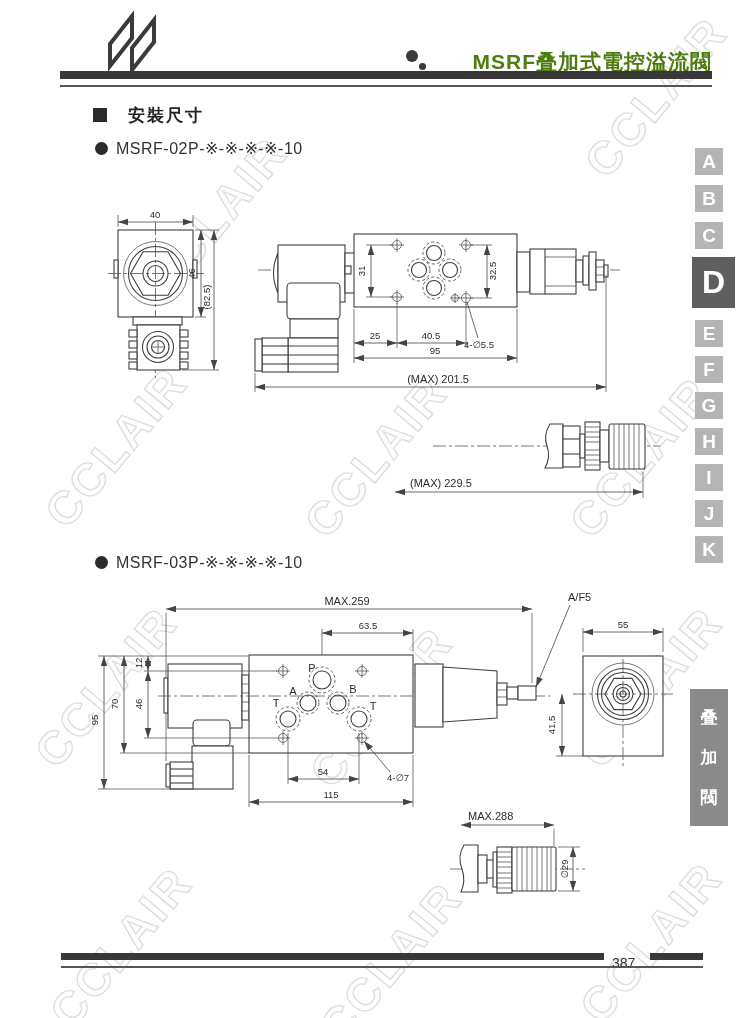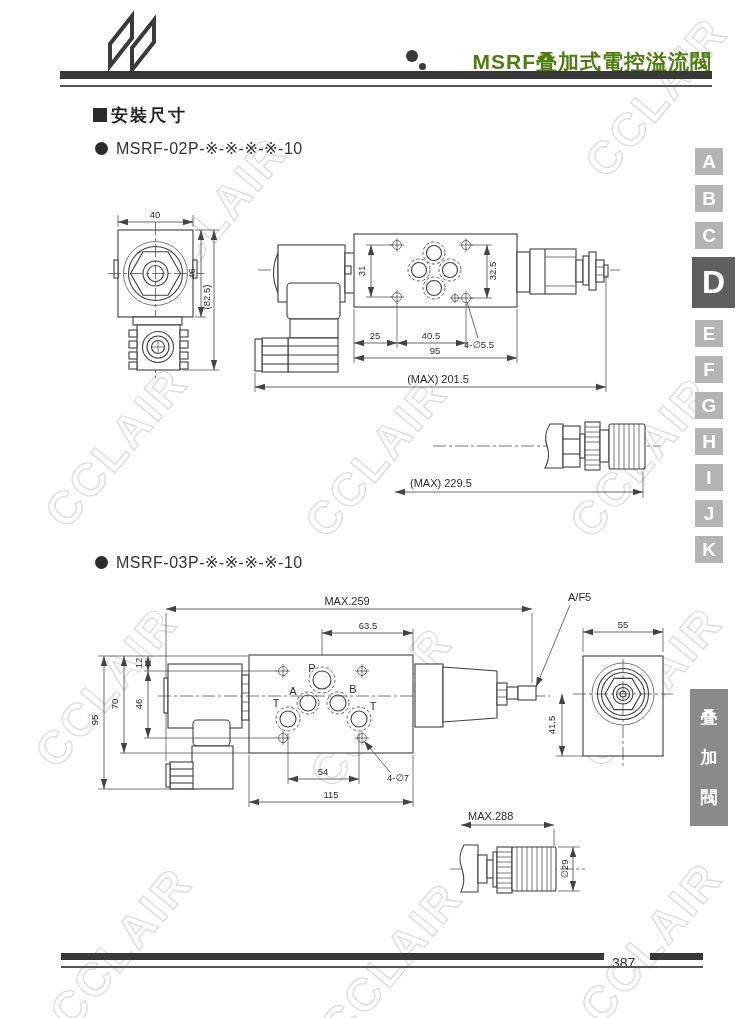--- a/index.html
+++ b/index.html
@@ -64,21 +64,21 @@
     <path d="M5,58 L5,36 L27,8 L27,30 Z" fill="#fff" stroke="#3a3a3a" stroke-width="4" stroke-linejoin="miter"></path>
     <path d="M27,62 L27,40 L49,12 L49,34 Z" fill="#fff" stroke="#3a3a3a" stroke-width="4" stroke-linejoin="miter"></path>
   </svg>
   <div class="dot" style="left:406px;top:50px;width:12px;height:12px;"></div>
   <div class="dot" style="left:419px;top:63px;width:7px;height:7px;"></div>
   <div class="title">MSRF叠加式電控溢流閥</div>
   <div class="bar" style="left:60px;top:71px;width:652px;height:8px;"></div>
   <div class="hairline" style="left:60px;top:85px;width:652px;height:1.5px;"></div>
 
   <div class="sq" style="left:93px;top:108px;width:14px;height:14px;"></div>
-  <div class="heading" style="left:111px;top:104px;">安裝尺寸</div>
+  <div class="heading" style="left:128px;top:104px;">安裝尺寸</div>
 
   <div class="bullet-dot" style="left:95px;top:142px;"></div>
   <div class="model" style="left:116px;top:139px;">MSRF-02P-※-※-※-※-10</div>
 
   <svg class="abs" style="left:60px;top:180px;" width="620" height="330" viewBox="0 0 620 330">
     <defs>
       <marker id="a1" markerWidth="11" markerHeight="9" refX="10" refY="4" orient="auto-start-reverse" markerUnits="userSpaceOnUse">
         <path d="M0,0.8 L10,4 L0,7.2 Z" fill="#444"></path>
       </marker>
     </defs>

